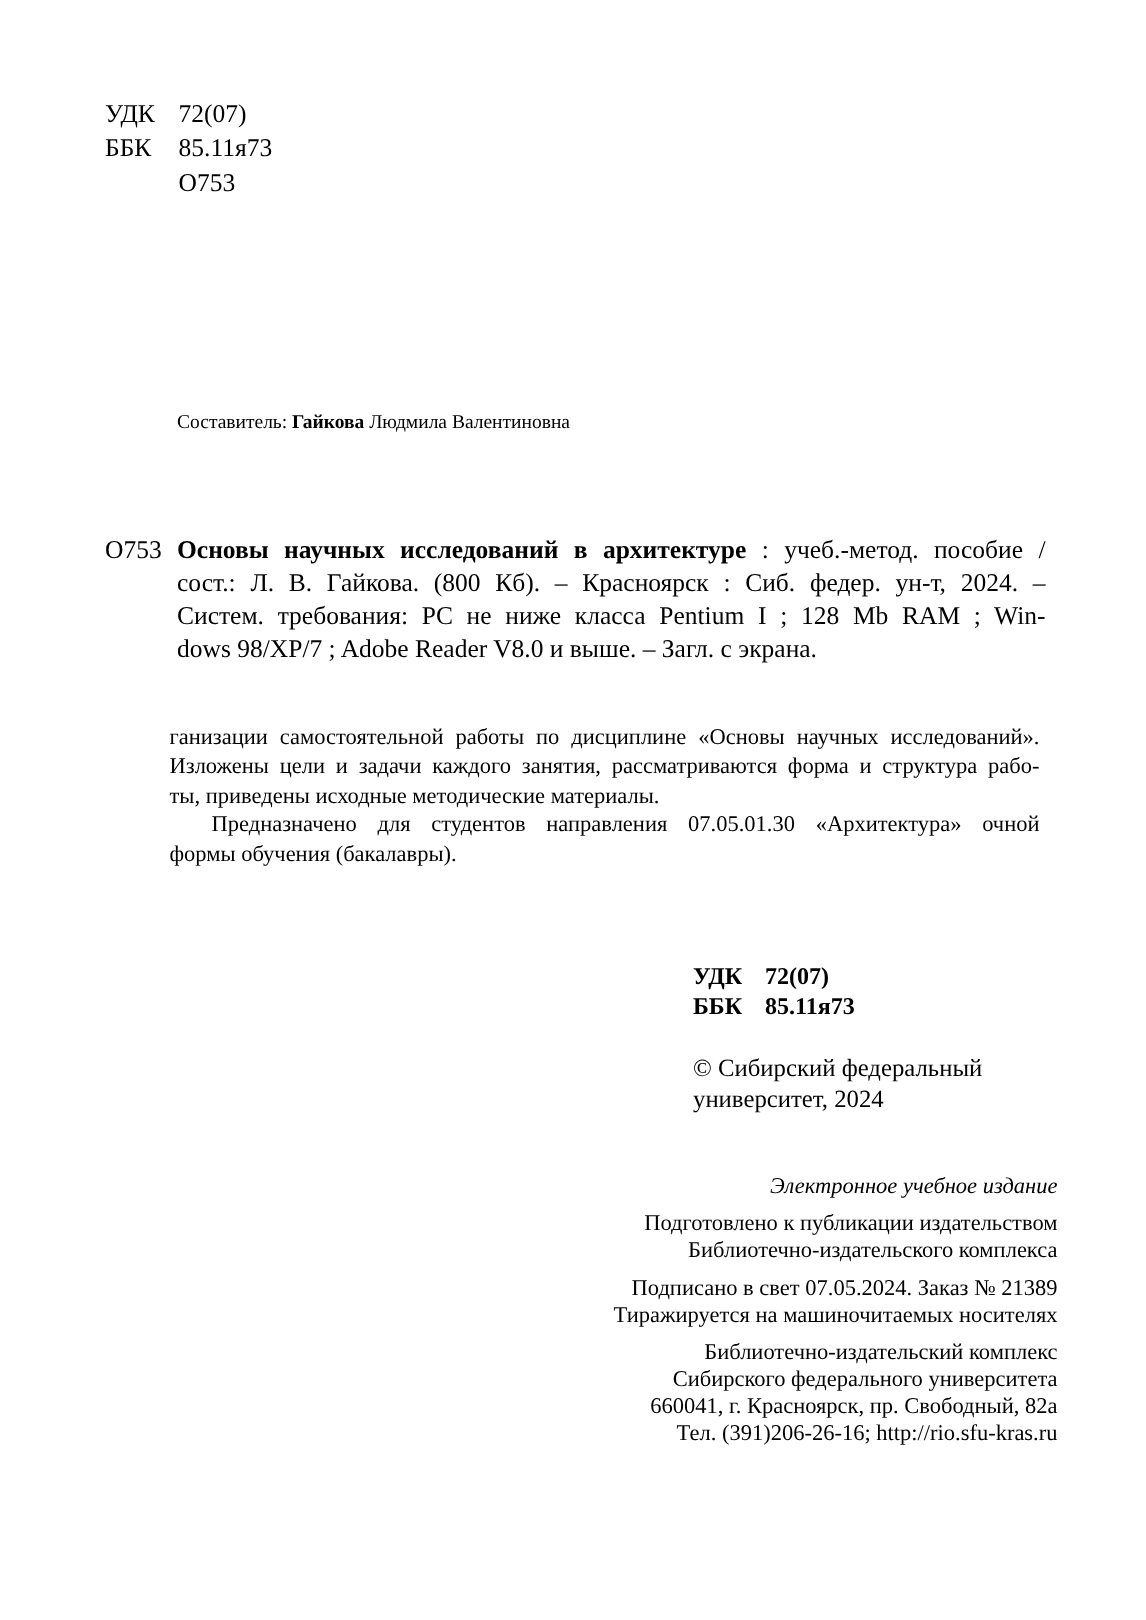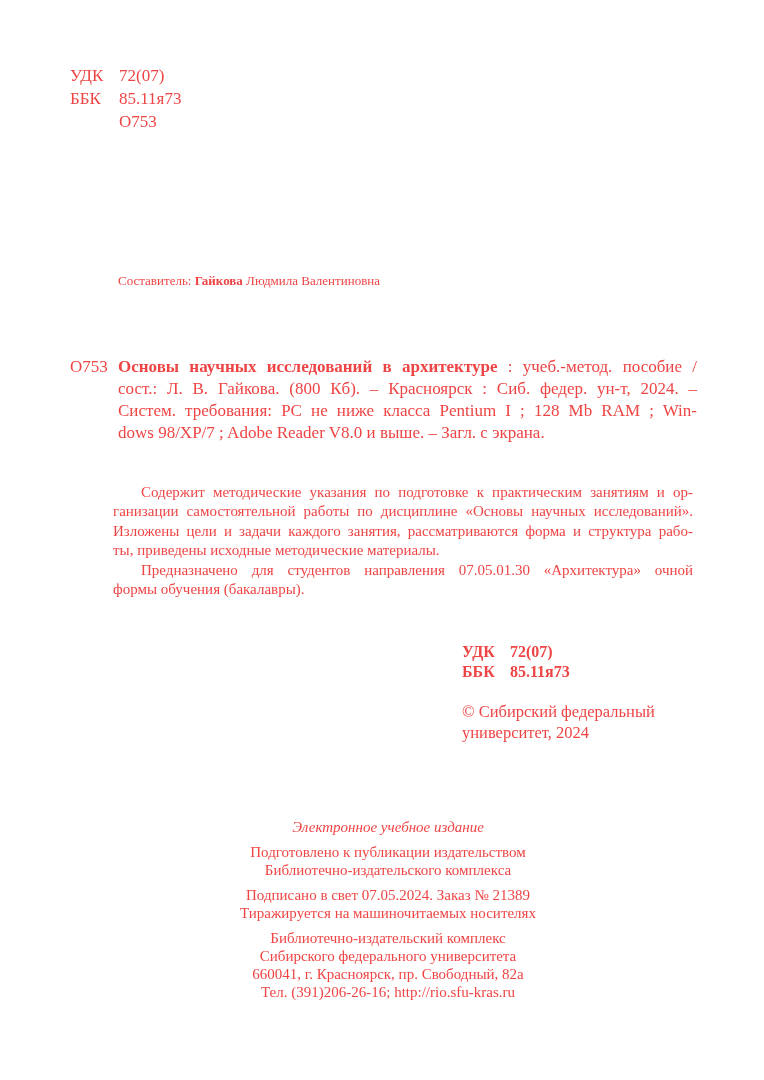--- a/index.html
+++ b/index.html
@@ -2,21 +2,21 @@
 <html><head>
   <meta charset="utf-8">
   <style>
     * { margin: 0; padding: 0; box-sizing: border-box; }
     html, body { background: #ffffff; }
     .page {
       position: relative;
       width: 764px;
       height: 1080px;
       background: #ffffff;
-      color: #ef4444;
+      color: #000000;
       font-family: "Liberation Serif", serif;
       overflow: hidden;
       margin: 0 auto;
     }
     .abs { position: absolute; }
     .b { font-weight: bold; }
     .i { font-style: italic; }
 
     .top-codes { left: 70px; top: 64px; font-size: 17px; line-height: 23px; }
     .code-label { display: inline-block; width: 49px; }
@@ -31,21 +31,21 @@
     .jline { text-align: justify; text-align-last: justify; }
     .indent { text-indent: 28px; }
 
     .annotation { left: 113px; top: 483px; width: 580px; font-size: 15px; line-height: 19.4px; }
 
     .right-codes { left: 462px; top: 642px; font-size: 16px; line-height: 20px; }
     .right-codes .code-label { width: 48px; }
 
     .copyright { left: 462px; top: 701px; font-size: 16.5px; line-height: 21px; }
 
-    .footer { left: 88px; top: 782px; width: 600px; text-align: center; font-size: 15px; line-height: 18px; margin-top: 36px; }
+    .footer { left: 105px; top: 782px; width: 600px; text-align: right; font-size: 15px; line-height: 18px; }
     .fgroup { margin-top: 7px; }
   </style>
 </head>
 <body>
 
 <div class="page">
 
   <div class="abs top-codes">
     <div class="code-row">
       <span class="code-label">УДК</span><span>72(07)</span>
@@ -69,21 +69,20 @@
         <span class="b">Основы научных исследований в архитектуре</span>
         <span>: учеб.-метод. пособие /</span>
       </div>
       <div class="jline">сост.: Л. В. Гайкова. (800 Кб). – Красноярск : Сиб. федер. ун-т, 2024. –</div>
       <div class="jline">Систем. требования: PC не ниже класса Pentium I ; 128 Mb RAM ; Win-</div>
       <div>dows 98/XP/7 ; Adobe Reader V8.0 и выше. – Загл. с экрана.</div>
     </div>
   </div>
 
   <div class="abs annotation">
-    <div class="jline indent">Содержит методические указания по подготовке к практическим занятиям и ор-</div>
     <div class="jline">ганизации самостоятельной работы по дисциплине «Основы научных исследований».</div>
     <div class="jline">Изложены цели и задачи каждого занятия, рассматриваются форма и структура рабо-</div>
     <div>ты, приведены исходные методические материалы.</div>
     <div class="jline indent">Предназначено для студентов направления 07.05.01.30 «Архитектура» очной</div>
     <div>формы обучения (бакалавры).</div>
   </div>
 
   <div class="abs right-codes b">
     <div class="code-row">
       <span class="code-label">УДК</span><span>72(07)</span>

